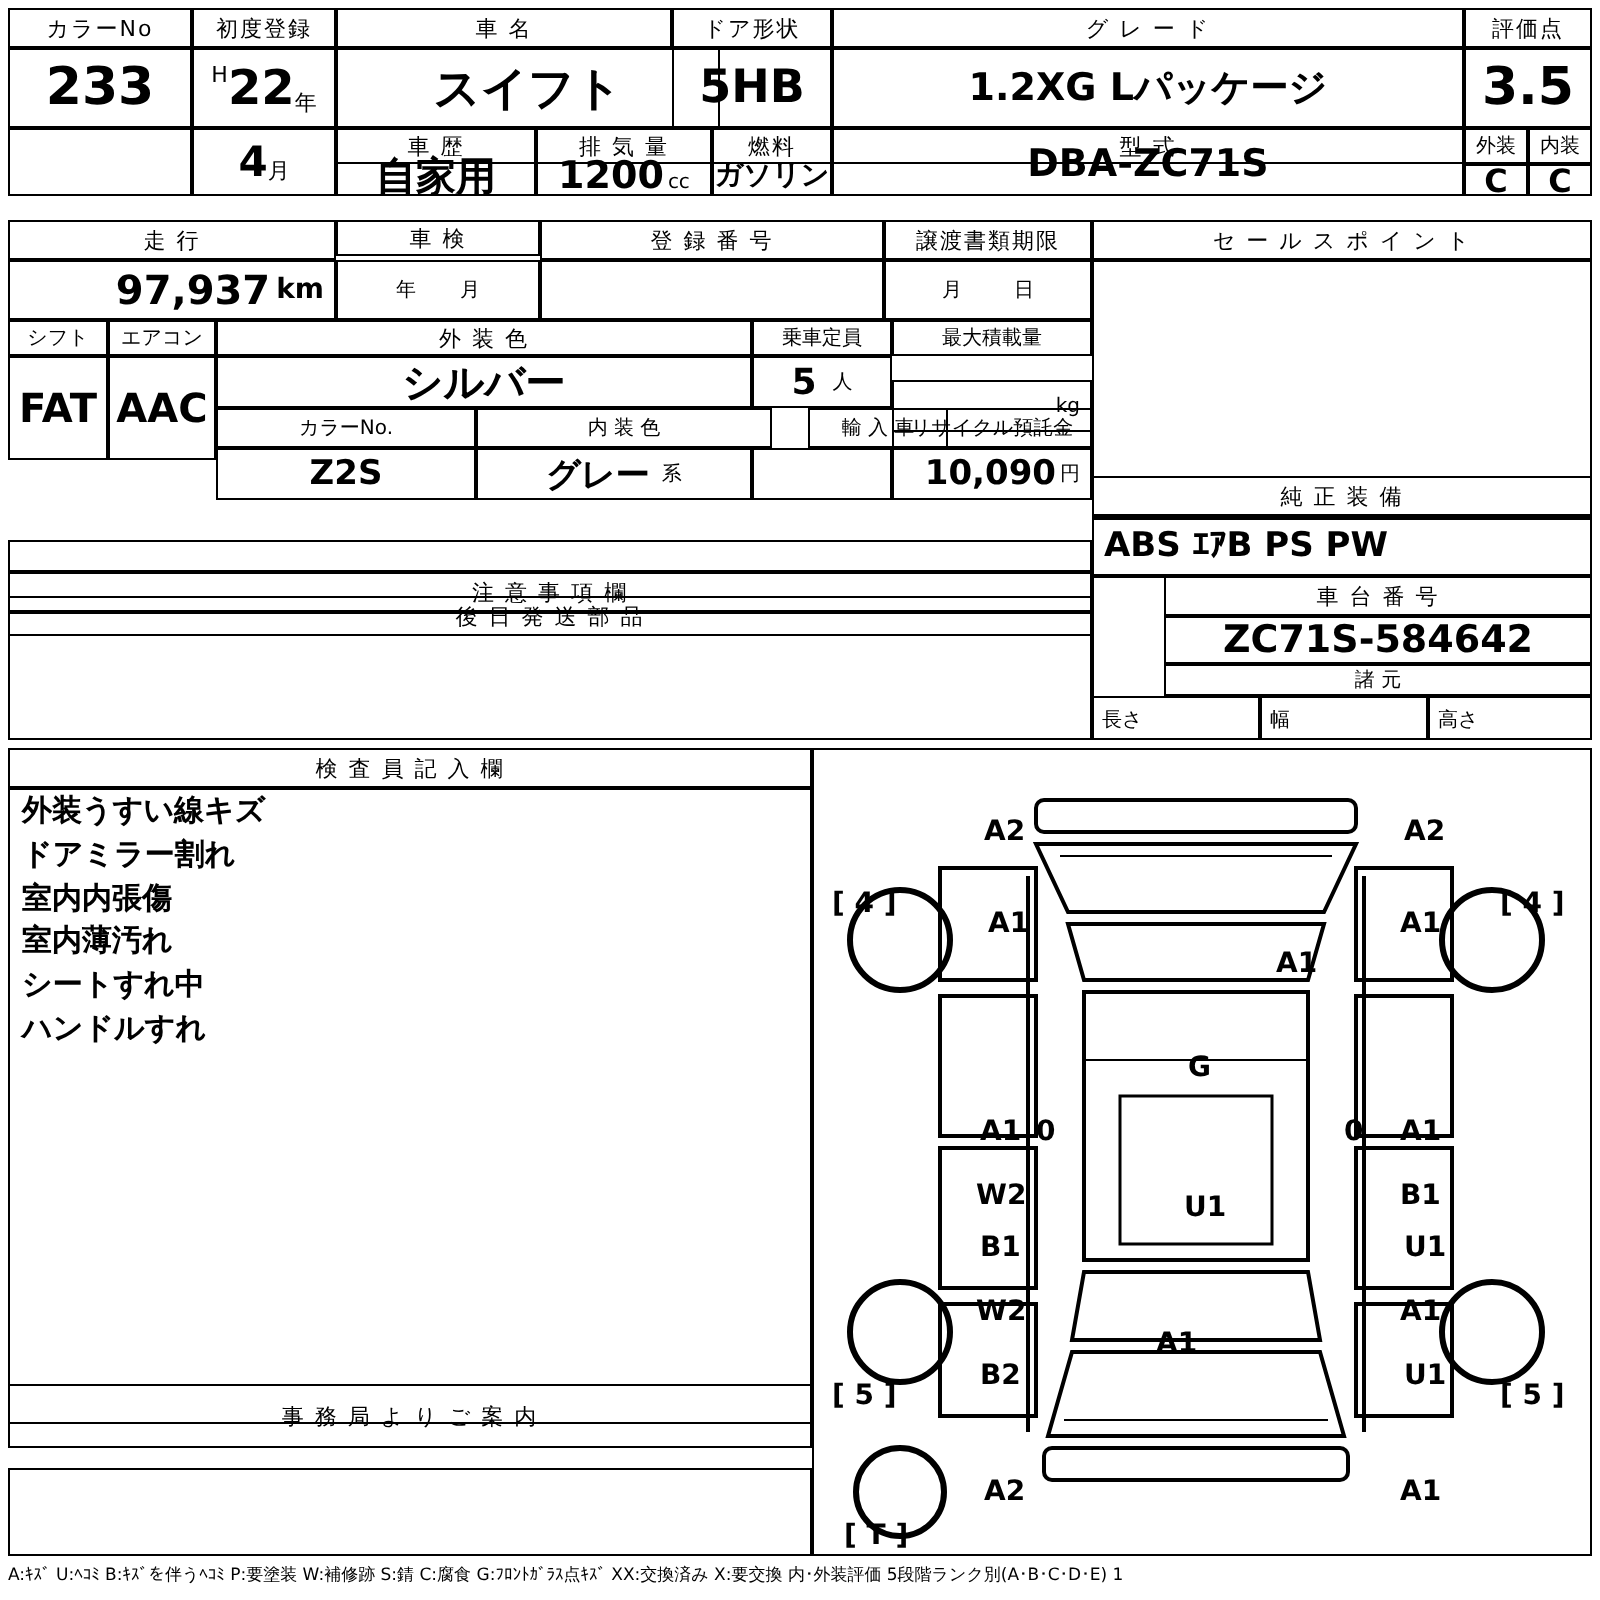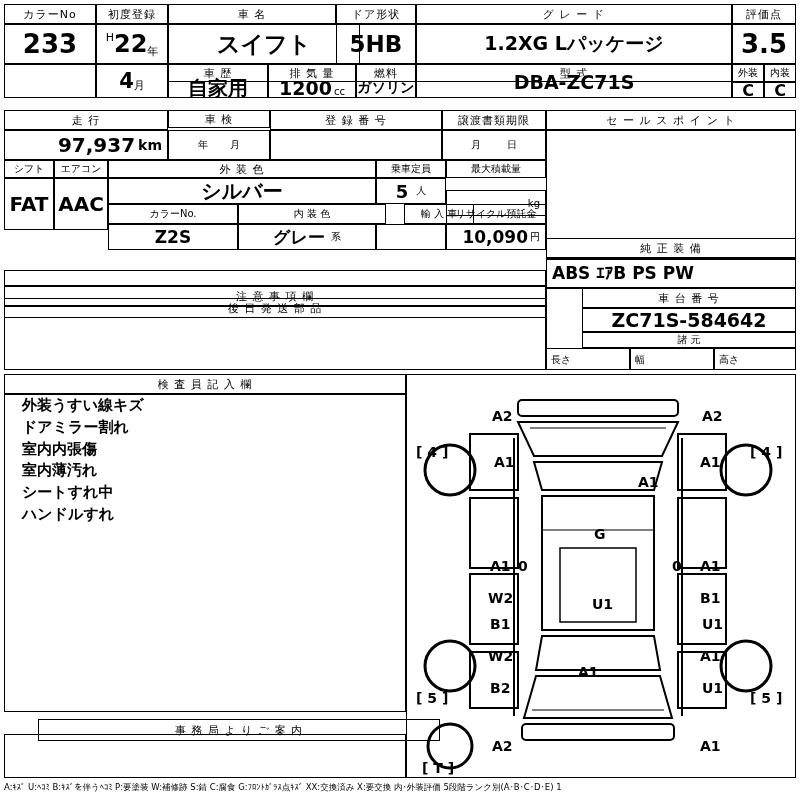--- a/index.html
+++ b/index.html
@@ -10,21 +10,21 @@
     color:#000;
     -webkit-font-smoothing:none;
   }
   .sheet{position:relative;width:800px;height:800px;box-sizing:border-box;}
   .bx{position:absolute;box-sizing:border-box;border:1px solid #000;display:flex;align-items:center;justify-content:center;overflow:hidden;}
   .lbl{font-size:11px;letter-spacing:1px;}
   .tiny{font-size:10px;}
   .left{justify-content:flex-start;padding-left:5px;}
   .right{justify-content:flex-end;padding-right:5px;}
   
-  .memo{position:absolute;left:18px;top:395px;width:390px;font-size:15px;font-weight:bold;line-height:1.45;}
+  .memo{position:absolute;left:7px;top:395px;width:390px;font-size:15px;font-weight:bold;line-height:1.45;}
   .memo div{padding-left:4px;}
   
   .legend{position:absolute;left:4px;top:782px;width:792px;font-size:8.5px;letter-spacing:0px;white-space:nowrap;}
   
   .diag{position:absolute;left:410px;top:378px;width:386px;height:398px;}
   .dg{position:absolute;font-size:14px;font-weight:bold;}
   svg{position:absolute;left:0;top:0;}
 </style>
 </head>
 <body>
@@ -170,21 +170,21 @@
   <div class="bx" style="left:4px;top:394px;width:402px;height:318px;"></div>
   <div class="memo">
     <div>外装うすい線キズ</div>
     <div>ドアミラー割れ</div>
     <div>室内内張傷</div>
     <div>室内薄汚れ</div>
     <div>シートすれ中</div>
     <div>ハンドルすれ</div>
   </div>
 
-  <div class="bx lbl" style="left:4px;top:719px;width:402px;height:22px;margin-left:34px;">事 務 局 よ り ご 案 内</div>
+  <div class="bx lbl" style="left:4px;top:692px;width:402px;height:32px;">事 務 局 よ り ご 案 内</div>
   <div class="bx" style="left:4px;top:734px;width:402px;height:44px;"></div>
 
   <div class="bx" style="left:406px;top:374px;width:390px;height:404px;"></div>
 
   <div class="diag">
     <svg width="386" height="398" viewBox="0 0 386 398">
 
       <rect x="108" y="22" width="160" height="16" rx="4" fill="none" stroke="#000" stroke-width="2"></rect>
 
       <path d="M108 44 L268 44 L252 78 L124 78 Z" fill="none" stroke="#000" stroke-width="2"></path>

